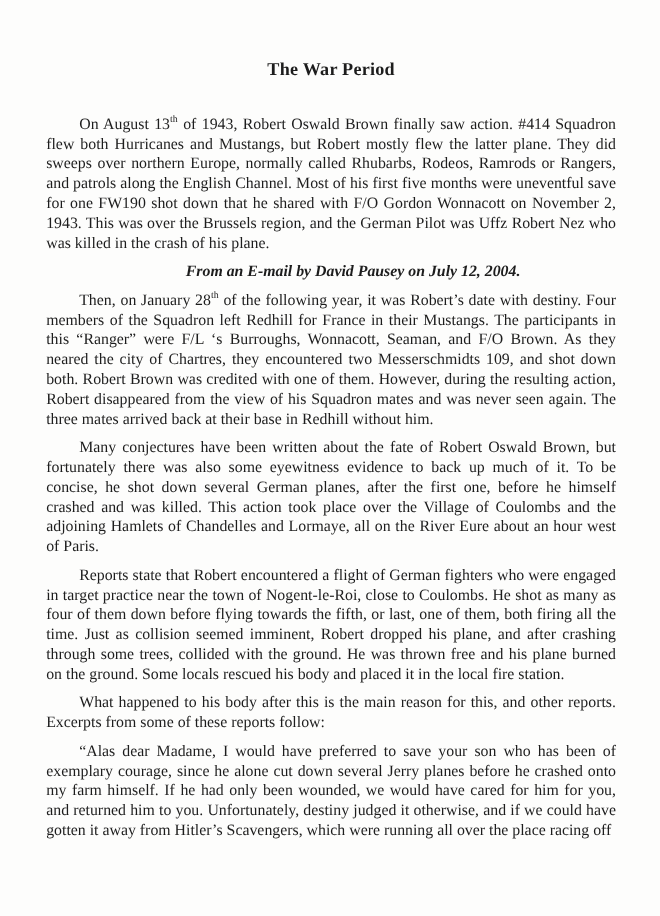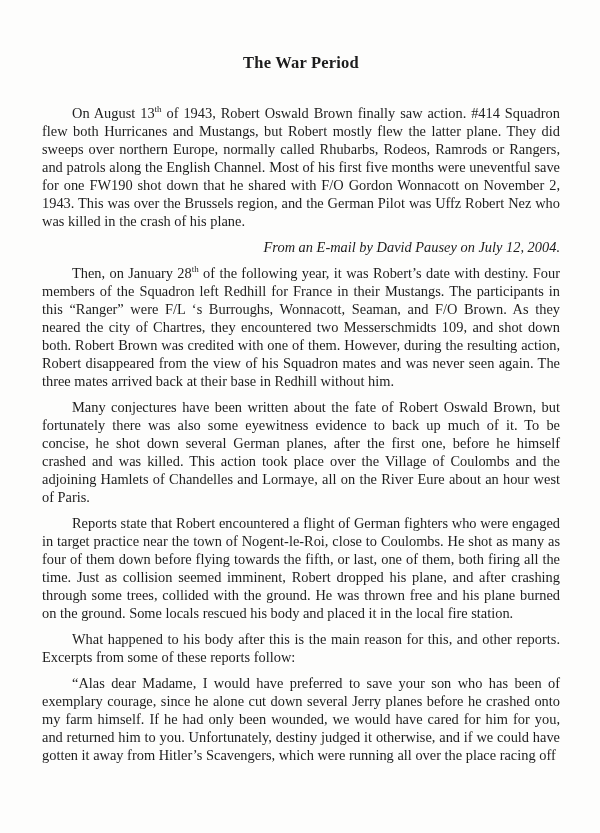--- a/index.html
+++ b/index.html
@@ -29,23 +29,24 @@
     margin: 0 0 30px 0;
     letter-spacing: 0.2px;
   }
   p {
     margin: 0 0 8px 0;
     text-align: justify;
     text-indent: 30px;
   }
   p.note {
     font-style: italic;
-    text-align: right;
+    text-align: center;
     text-indent: 0;
     margin-left: 40px;
+    font-weight: bold;
   }
   p.report {
     font-style: italic;
   }
   .tab-gap {
     display: inline-block;
     width: 26px;
   }
   sup {
     font-size: 9px;

